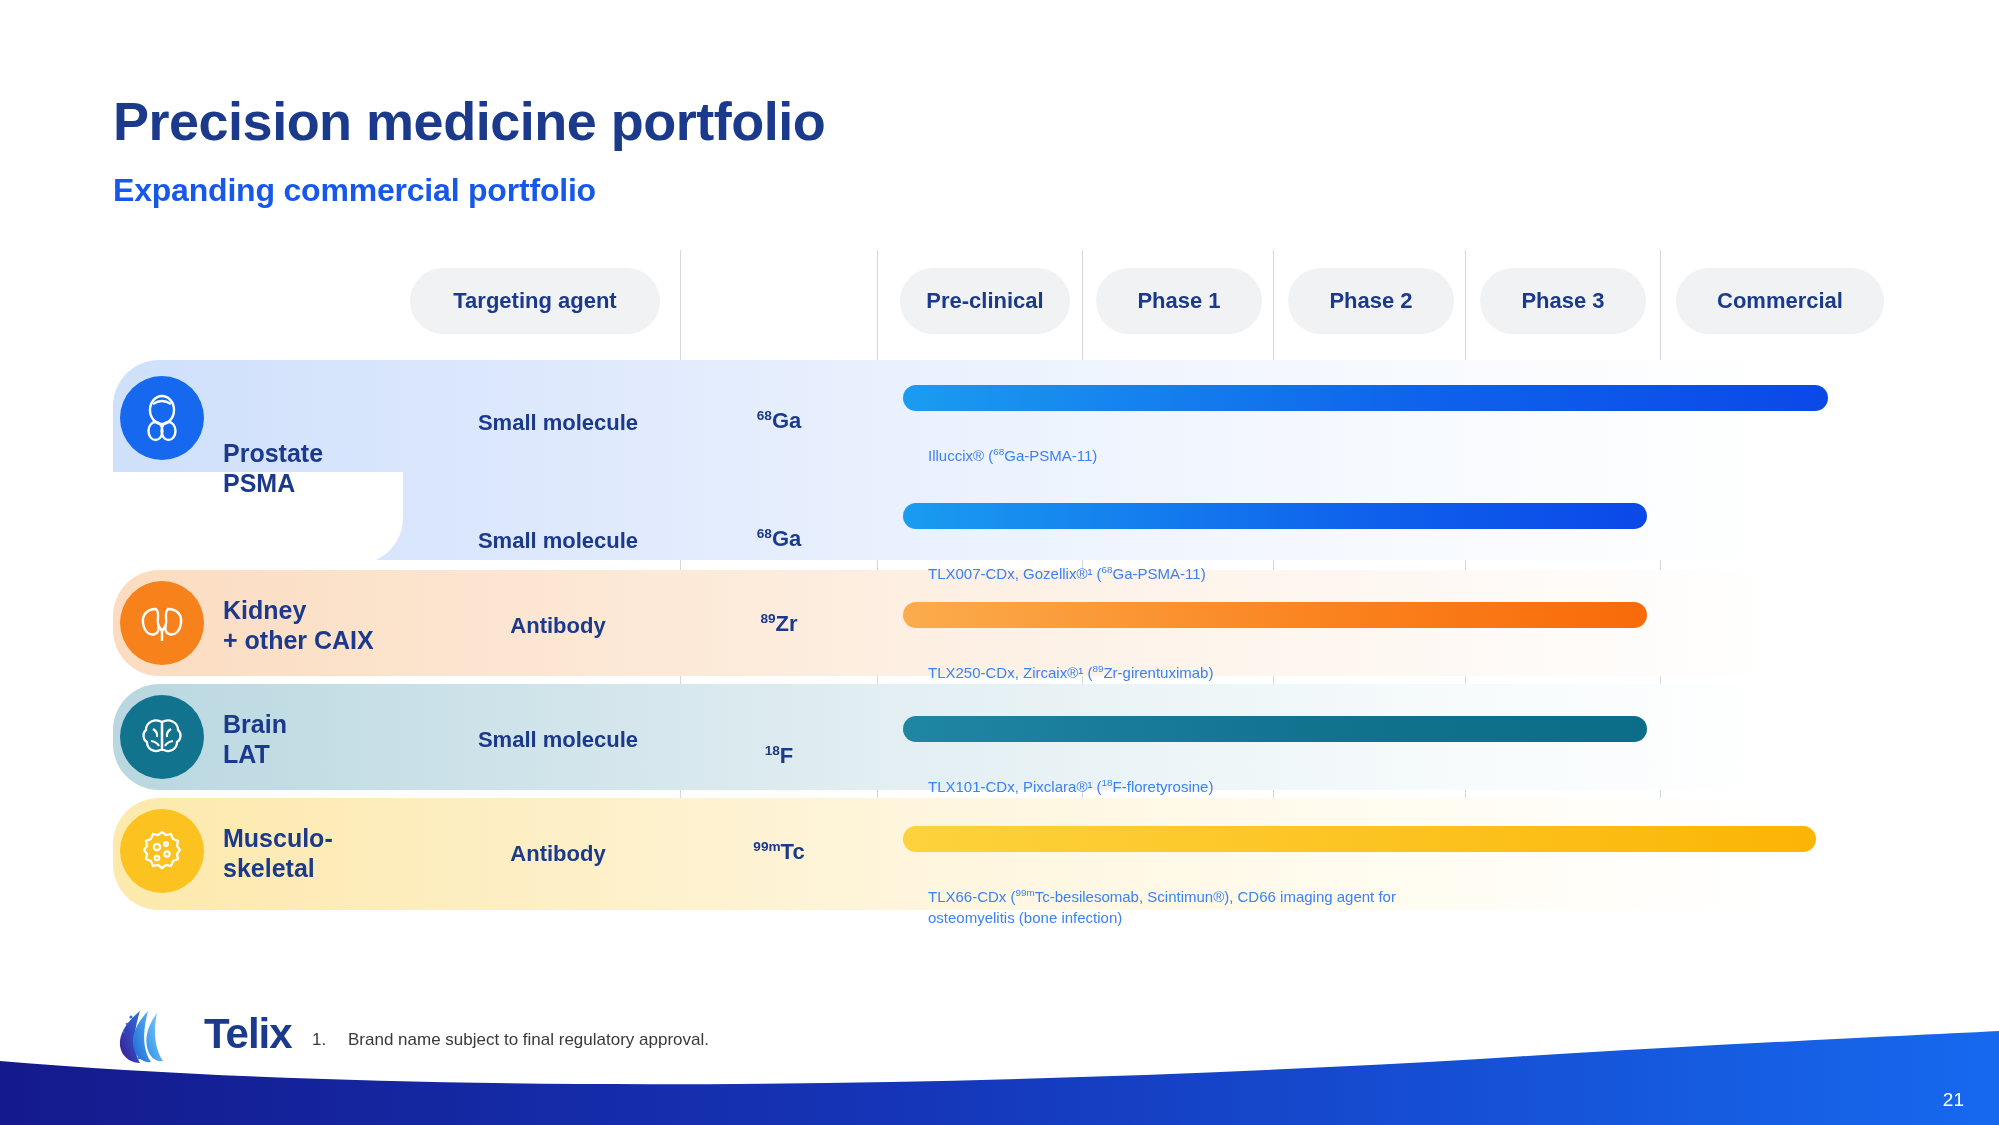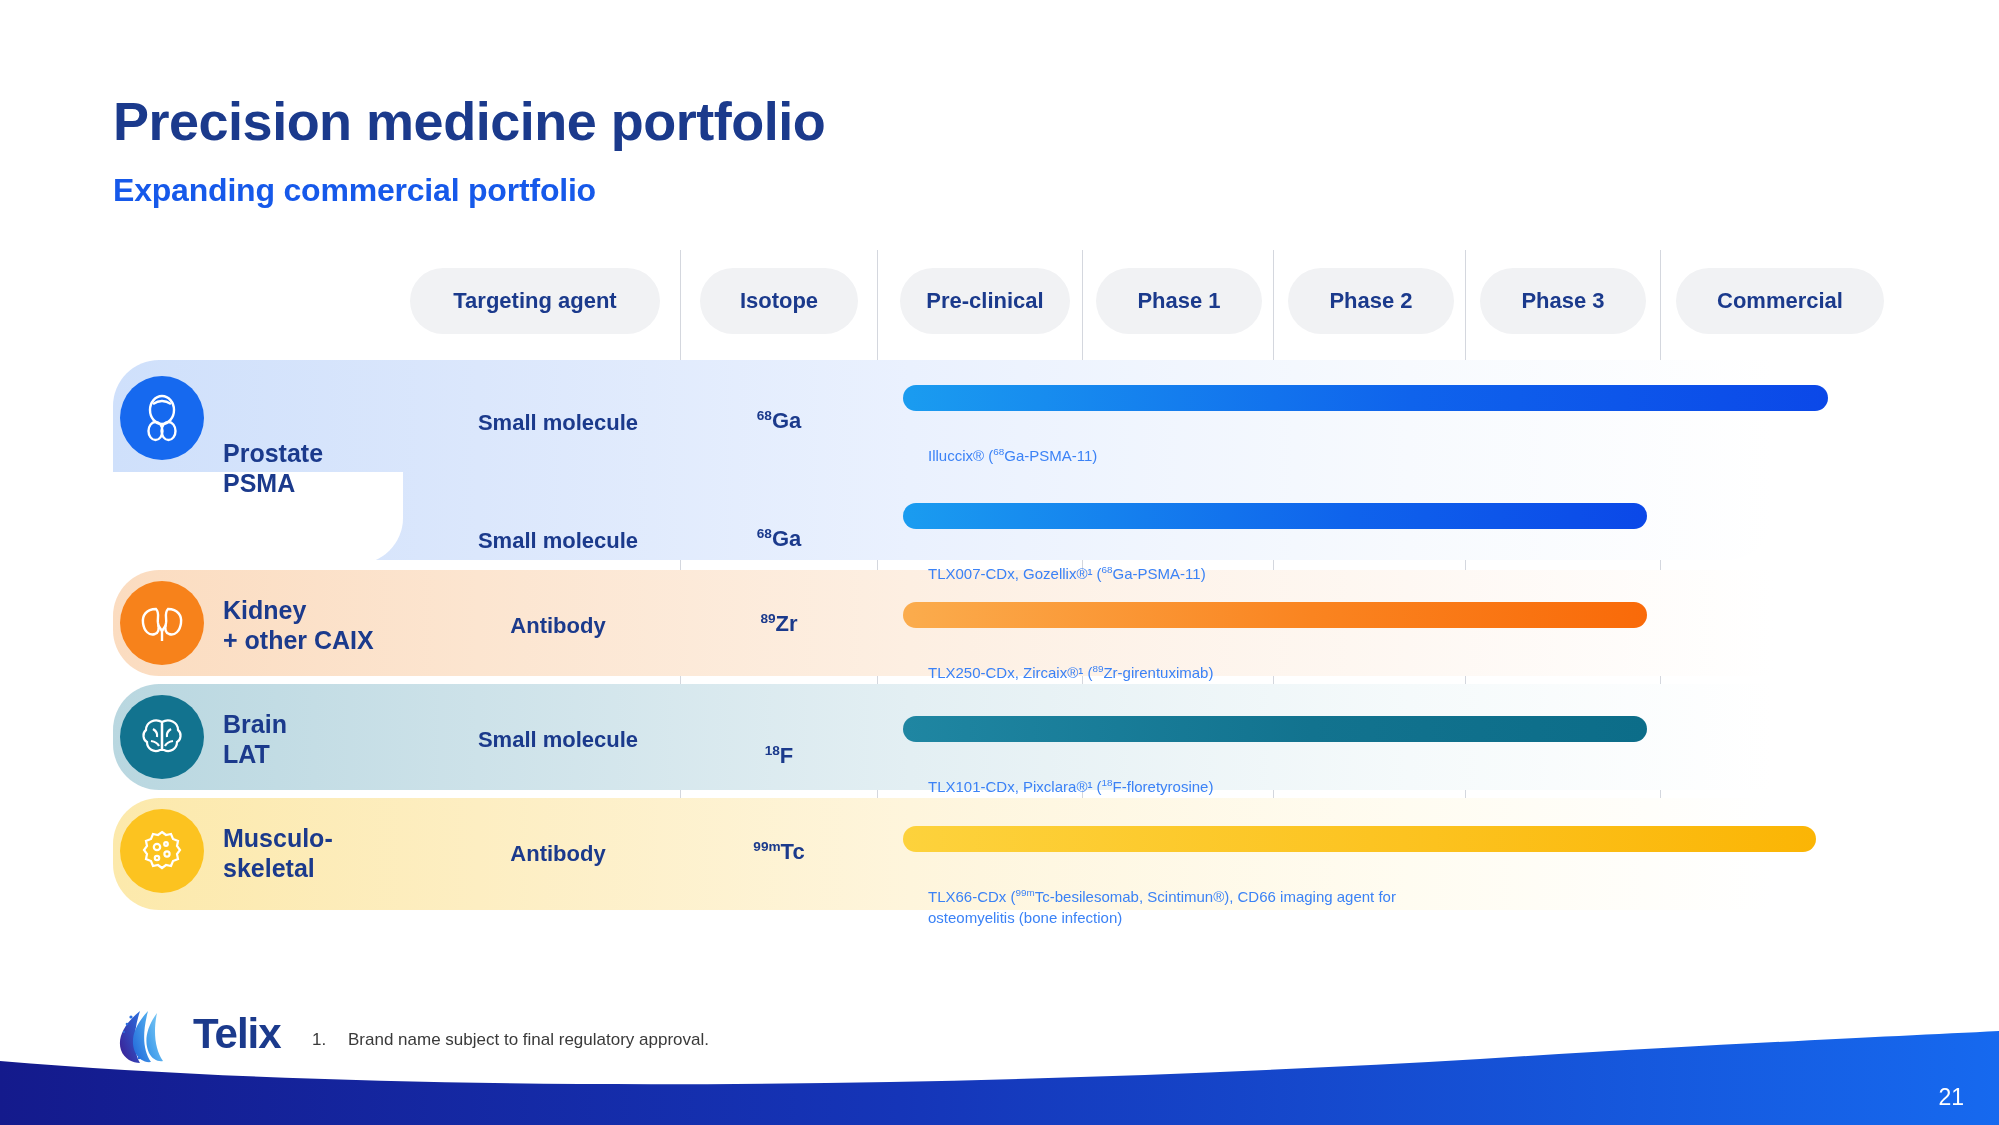--- a/index.html
+++ b/index.html
@@ -85,34 +85,34 @@
   .bar{position:absolute;height:26px;border-radius:13px;}
   .bar-caption{
     position:absolute;font-size:15px;color:#3b82f6;line-height:1.35;
     white-space:pre-line;
   }
   .bar-caption sup{font-size:0.66em;vertical-align:super;}
 
   
   .footer-logo{position:absolute;left:110px;top:1008px;width:160px;height:56px;}
   .logo-text{
-    position:absolute;left:193px;top:1010px;
+    position:absolute;left:204px;top:1010px;
     font-size:42px;font-weight:bold;color:#1b3a8c;letter-spacing:-1px;
   }
   .footnote-num{
     position:absolute;left:312px;top:1030px;font-size:17px;color:#3a3a3a;
   }
   .footnote-text{
     position:absolute;left:348px;top:1030px;font-size:17px;color:#3a3a3a;
     white-space:nowrap;
   }
   .wave{position:absolute;left:0;bottom:0;width:1999px;height:100px;}
   .page-num{
     position:absolute;right:35px;bottom:14px;
-    color:#ffffff;font-size:23px;
+    color:#ffffff;font-size:19px;
   }
 </style>
 </head>
 <body>
 
 <div class="slide">
 
   <div id="page-subtitle">Expanding commercial portfolio</div>
   <div id="page-title">Precision medicine portfolio</div>
 
@@ -126,23 +126,20 @@
     <div class="divider" style="left:1660px;top:0;height:660px;"></div>
 
     <div class="row-band prostate"></div>
     <div class="notch"></div>
     <div class="row-band kidney"></div>
     <div class="row-band brain"></div>
     <div class="row-band msk"></div>
 
     <div class="hdr-pill" style="left:410px;width:250px;">
       <span>Targeting agent</span>
-    </div>
-    <div class="hdr-pill" style="left:700px;width:158px;">
-      <span>Isotope</span>
     </div>
     <div class="hdr-pill" style="left:900px;width:170px;">
       <span>Pre-clinical</span>
     </div>
     <div class="hdr-pill" style="left:1096px;width:166px;">
       <span>Phase 1</span>
     </div>
     <div class="hdr-pill" style="left:1288px;width:166px;">
       <span>Phase 2</span>
     </div>

